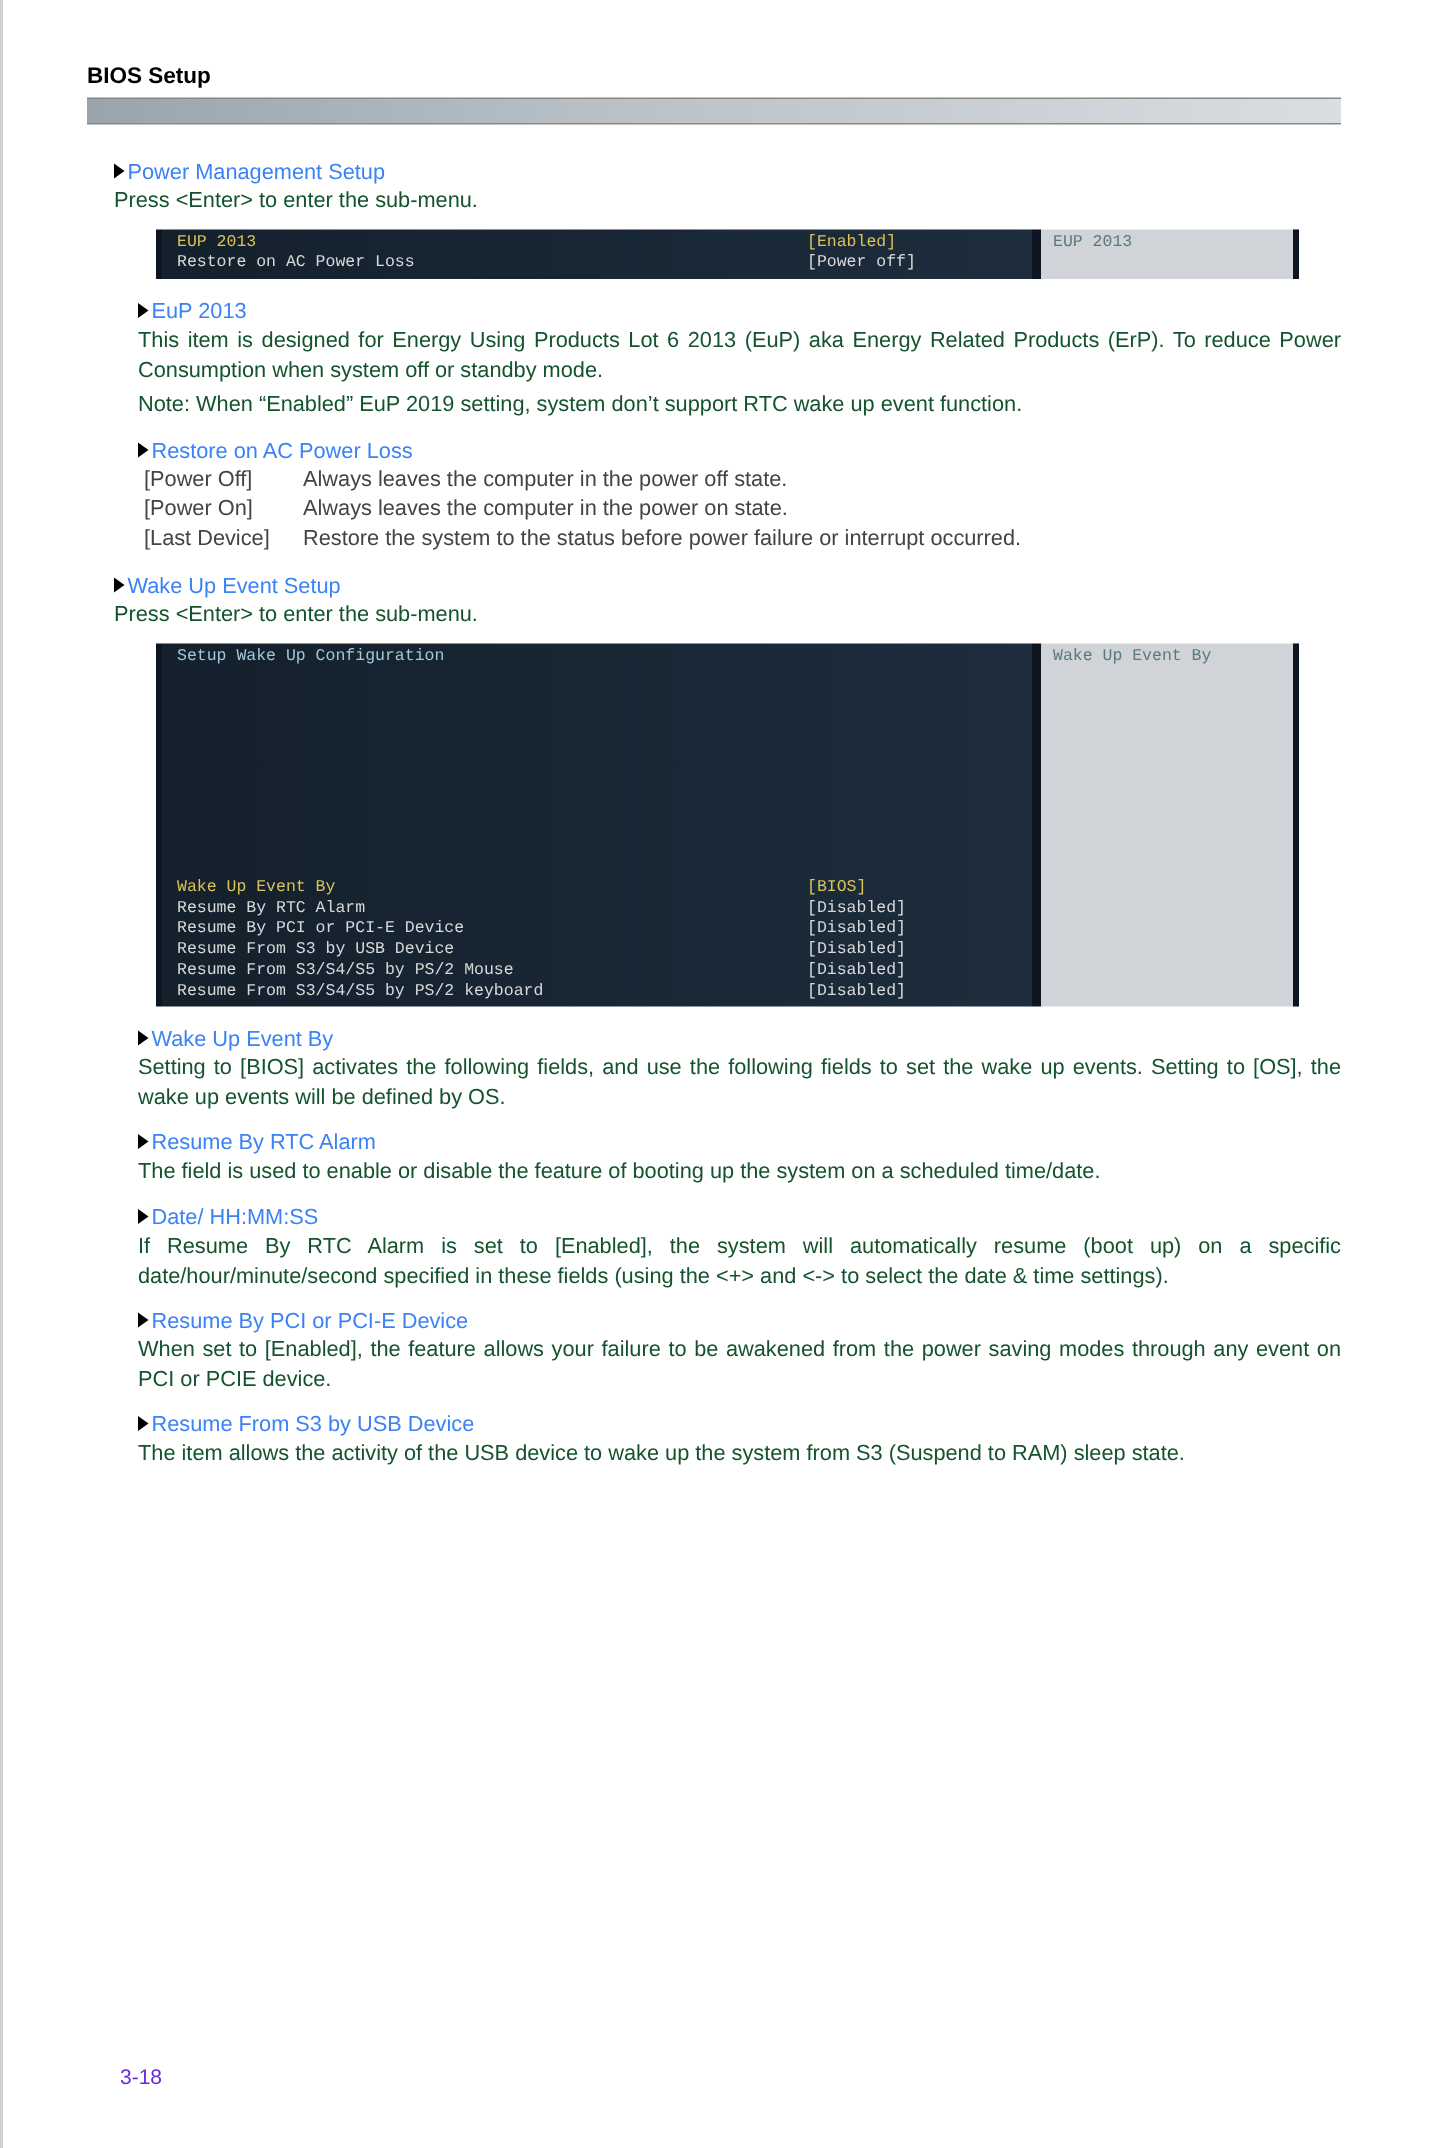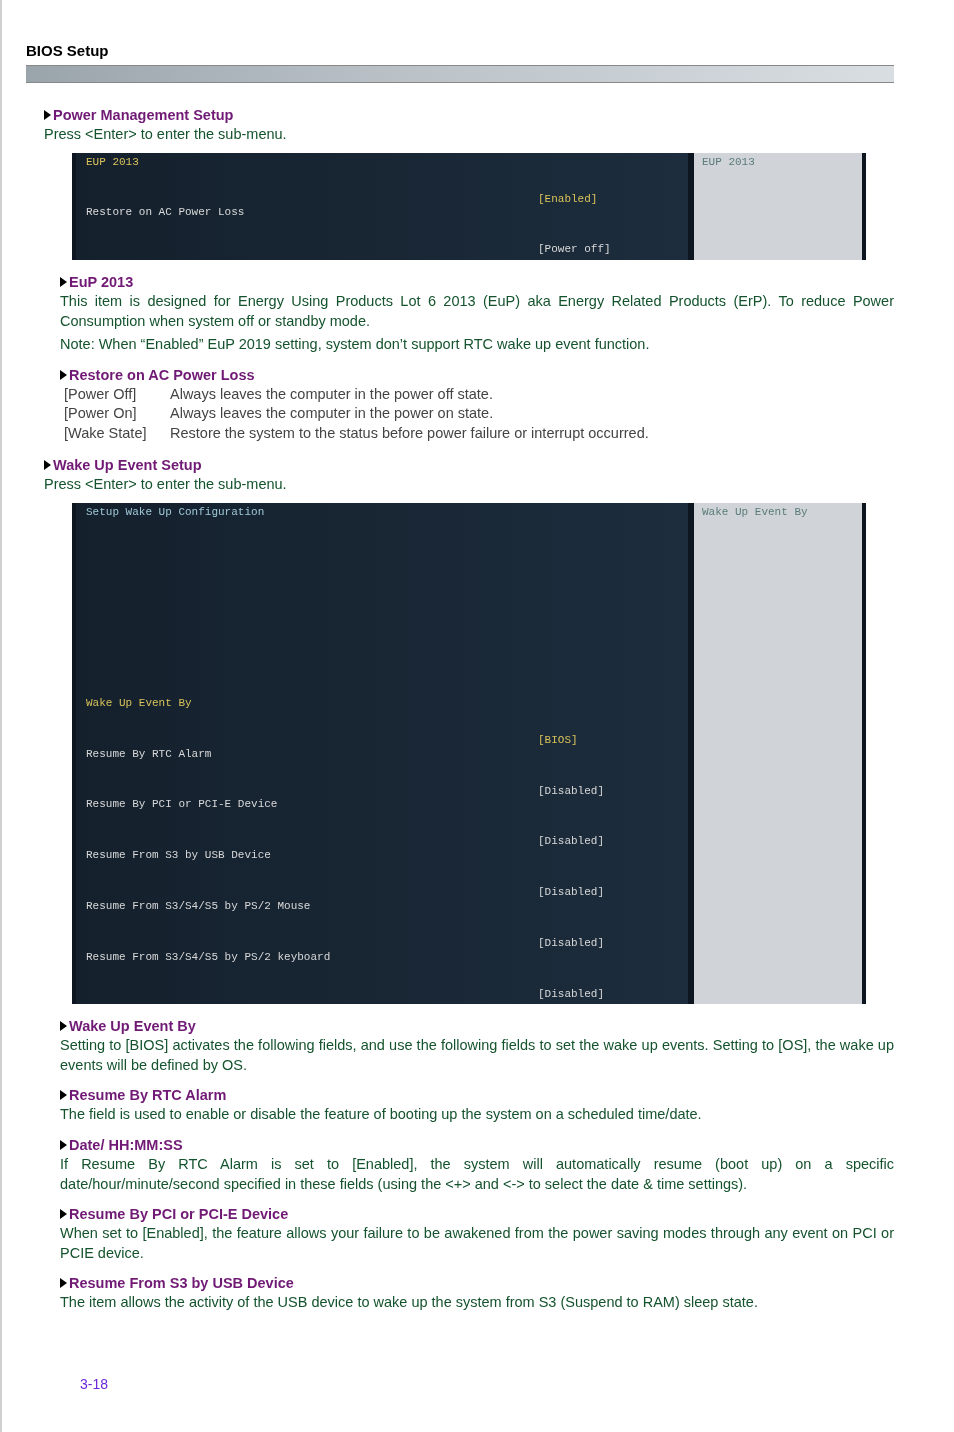--- a/index.html
+++ b/index.html
@@ -5,21 +5,21 @@
   * { box-sizing: border-box; margin: 0; padding: 0; }
   body {
     background: #fff;
     font-family: Arial, Helvetica, sans-serif;
     font-size: 14.5px;
     color: #333;
     width: 954px;
     margin: 0 auto;
   }
   .page {
-    padding: 42px 60px 30px 42px;
+    padding: 42px 60px 30px 74px;
     border-left: 2px solid #d0d0d0;
     min-height: 1432px;
     position: relative;
   }
   .header {
     margin-left: -18px;
     margin-bottom: 6px;
   }
   .header-title {
     font-weight: bold;
@@ -36,22 +36,22 @@
     margin-bottom: 24px;
   }
   .section {
     margin-bottom: 14px;
   }
   .subsection {
     margin-left: 16px;
     margin-bottom: 12px;
   }
   .arrow-head {
-    font-weight: bold;
-    color: #701a75;
+    font-weight: normal;
+    color: #3b82f6;
     margin-bottom: 2px;
   }
   .arrow-head .tri {
     display: inline-block;
     width: 0; height: 0;
     border-top: 5px solid transparent;
     border-bottom: 5px solid transparent;
     border-left: 7px solid #000;
     margin-right: 2px;
     vertical-align: 0px;
@@ -89,21 +89,21 @@
   }
   .bios-right {
     background: #d0d4d8;
     width: 172px;
     flex: 0 0 172px;
     padding: 3px 8px;
     border-right: 4px solid #0d1520;
   }
   .bios-row { display: flex; }
   .bios-col1 { flex: 1; white-space: nowrap; }
-  .bios-col2 { width: 140px; flex: 0 0 140px; margin-top: 37px; }
+  .bios-col2 { width: 140px; flex: 0 0 140px; }
   .c-yellow { color: #d9c25a; }
   .c-white { color: #d8d8d8; }
   .c-cyan { color: #9fc8d8; flex-direction: column; }
   .right-label { color: #5a7a7a; font-size: 11px; }
 
   .footer {
     position: absolute;
     bottom: 40px;
     left: 78px;
     color: #6d28d9;
@@ -157,21 +157,21 @@
       </div>
       <div class="option-row">
         <div class="option-label">[Power Off]</div>
         <div class="option-desc">Always leaves the computer in the power off state.</div>
       </div>
       <div class="option-row">
         <div class="option-label">[Power On]</div>
         <div class="option-desc">Always leaves the computer in the power on state.</div>
       </div>
       <div class="option-row">
-        <div class="option-label">[Wake State]</div>
+        <div class="option-label">[Last Device]</div>
         <div class="option-desc">Restore the system to the status before power failure or interrupt occurred.</div>
       </div>
     </div>
   </div>
 
   <div class="section">
     <div class="arrow-head">
       <span class="tri"></span><span>Wake Up Event Setup</span>
     </div>
     <div class="body-text">Press &lt;Enter&gt; to enter the sub-menu.</div>

